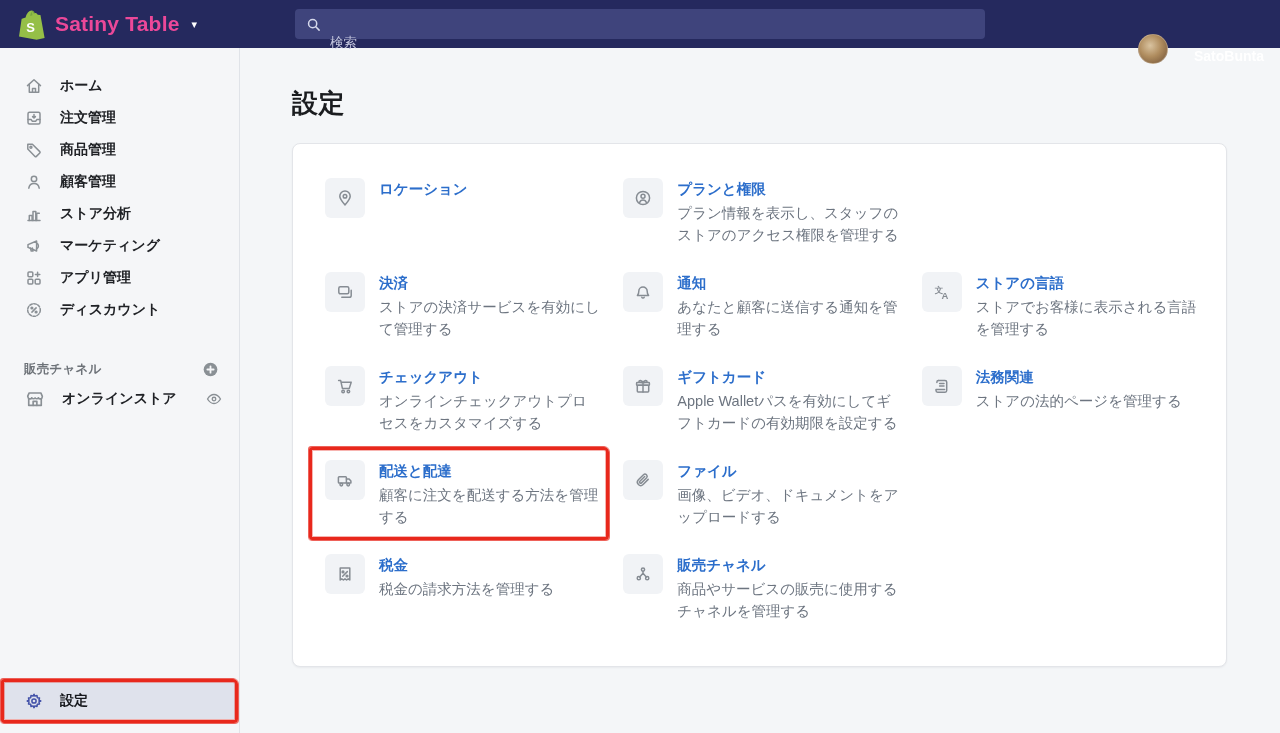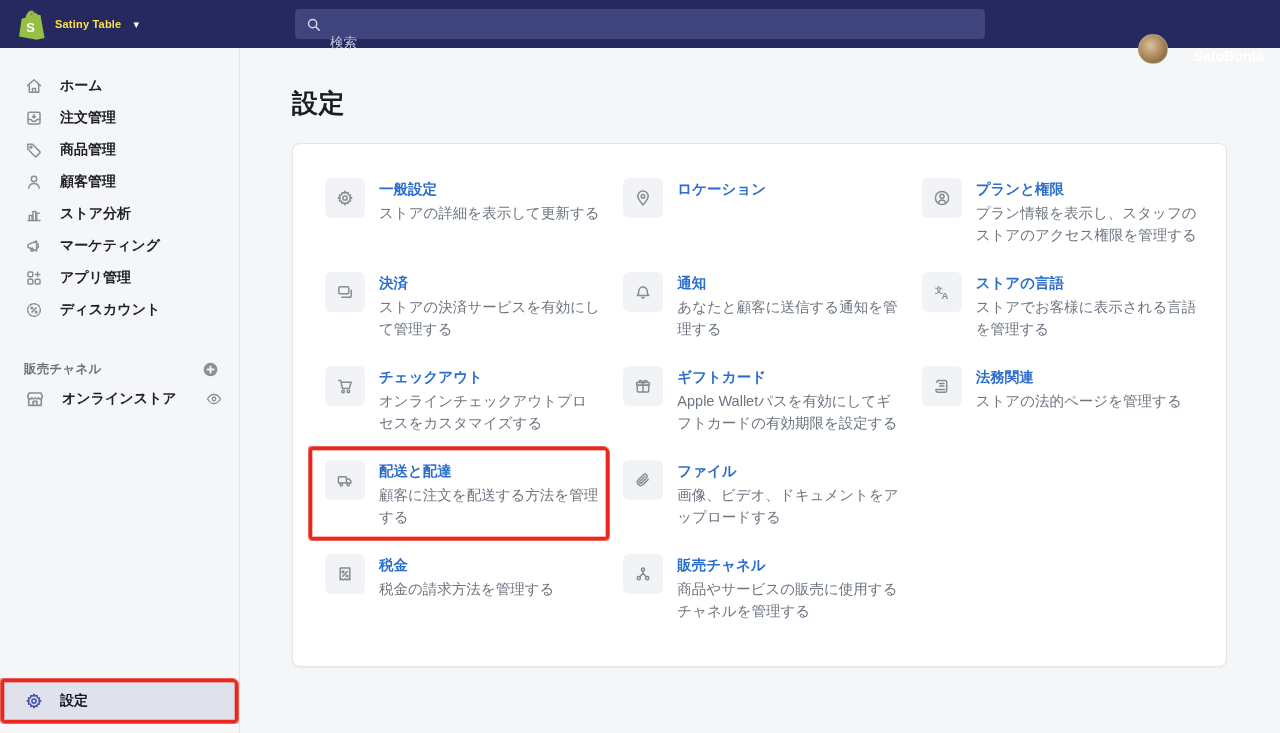--- a/index.html
+++ b/index.html
@@ -5,21 +5,21 @@
   * { box-sizing: border-box; margin: 0; padding: 0; }
   html,body { width:1280px; height:733px; overflow:hidden;
     font-family:"Liberation Sans","DejaVu Sans",sans-serif; }
   body { background:#f4f6f8; }
 
   
   .topbar { position:fixed; top:0; left:0; width:1280px; height:48px;
     background:#25295e; z-index:40; }
   .store-switcher { position:absolute; left:12px; top:0; height:48px;
     display:flex; align-items:center; gap:10px; cursor:pointer; padding:0 6px; }
-  .store-name { color:#fde047; font-size:11px; font-weight:700; letter-spacing:.2px; }
+  .store-name { color:#ec4899; font-size:21px; font-weight:700; letter-spacing:.2px; }
   .caret { color:#fff; font-size:11px; margin-left:2px; }
   .search-wrap { position:absolute; left:295px; top:9px; width:690px; height:30px;
     background:#3f447c; border-radius:4px; display:flex; align-items:center; padding:0 10px; }
   .search-wrap svg { flex:0 0 auto; }
   .search-input { background:transparent; border:none; outline:none; color:#fff;
     font-size:13.5px; margin-left:8px; width:100%;
     font-family:"Liberation Sans","DejaVu Sans",sans-serif;margin-top:37px; }
   .search-input::placeholder { color:#c3c6de; }
   .user-menu { position:absolute; right:16px; top:0; height:64px;
     display:flex; align-items:flex-end; gap:26px; cursor:pointer; }
@@ -229,29 +229,20 @@
   </div>
 </aside>
 
 <main class="main">
   <h1 class="page-title">設定</h1>
   <section class="card" id="settings-grid">
       <div class="card-row">
         <div class="setting-cell">
           <span class="cell-icon">
             <svg width="20" height="20" viewBox="0 0 20 20">
-              <circle cx="10" cy="10" r="2.1" fill="none" stroke="currentColor" stroke-width="1.5" stroke-linecap="round" stroke-linejoin="round"></circle>
-              <path d="M10 3.2l.9 1.9 2.1-.6.3 2.2 2.2.3-.6 2.1 1.9.9-1.9.9.6 2.1-2.2.3-.3 2.2-2.1-.6-.9 1.9-.9-1.9-2.1.6-.3-2.2-2.2-.3.6-2.1L3.2 10l1.9-.9-.6-2.1 2.2-.3.3-2.2 2.1.6Z" fill="none" stroke="currentColor" stroke-width="1.5" stroke-linecap="round" stroke-linejoin="round"></path>
-            </svg>
-          </span>
-          <span class="cell-text"><a class="cell-title">一般設定</a><div class="cell-desc">ストアの詳細を表示して更新する</div></span>
-        </div>
-        <div class="setting-cell">
-          <span class="cell-icon">
-            <svg width="20" height="20" viewBox="0 0 20 20">
               <path d="M10 17c3-3.6 5.2-6.2 5.2-8.8a5.2 5.2 0 1 0-10.4 0C4.8 10.8 7 13.4 10 17Z" fill="none" stroke="currentColor" stroke-width="1.5" stroke-linecap="round" stroke-linejoin="round"></path>
               <circle cx="10" cy="8.2" r="1.8" fill="none" stroke="currentColor" stroke-width="1.5" stroke-linecap="round" stroke-linejoin="round"></circle>
             </svg>
           </span>
           <span class="cell-text"><a class="cell-title">ロケーション</a></span>
         </div>
         <div class="setting-cell">
           <span class="cell-icon">
             <svg width="20" height="20" viewBox="0 0 20 20">
               <circle cx="10" cy="10" r="6.6" fill="none" stroke="currentColor" stroke-width="1.5" stroke-linecap="round" stroke-linejoin="round"></circle>

